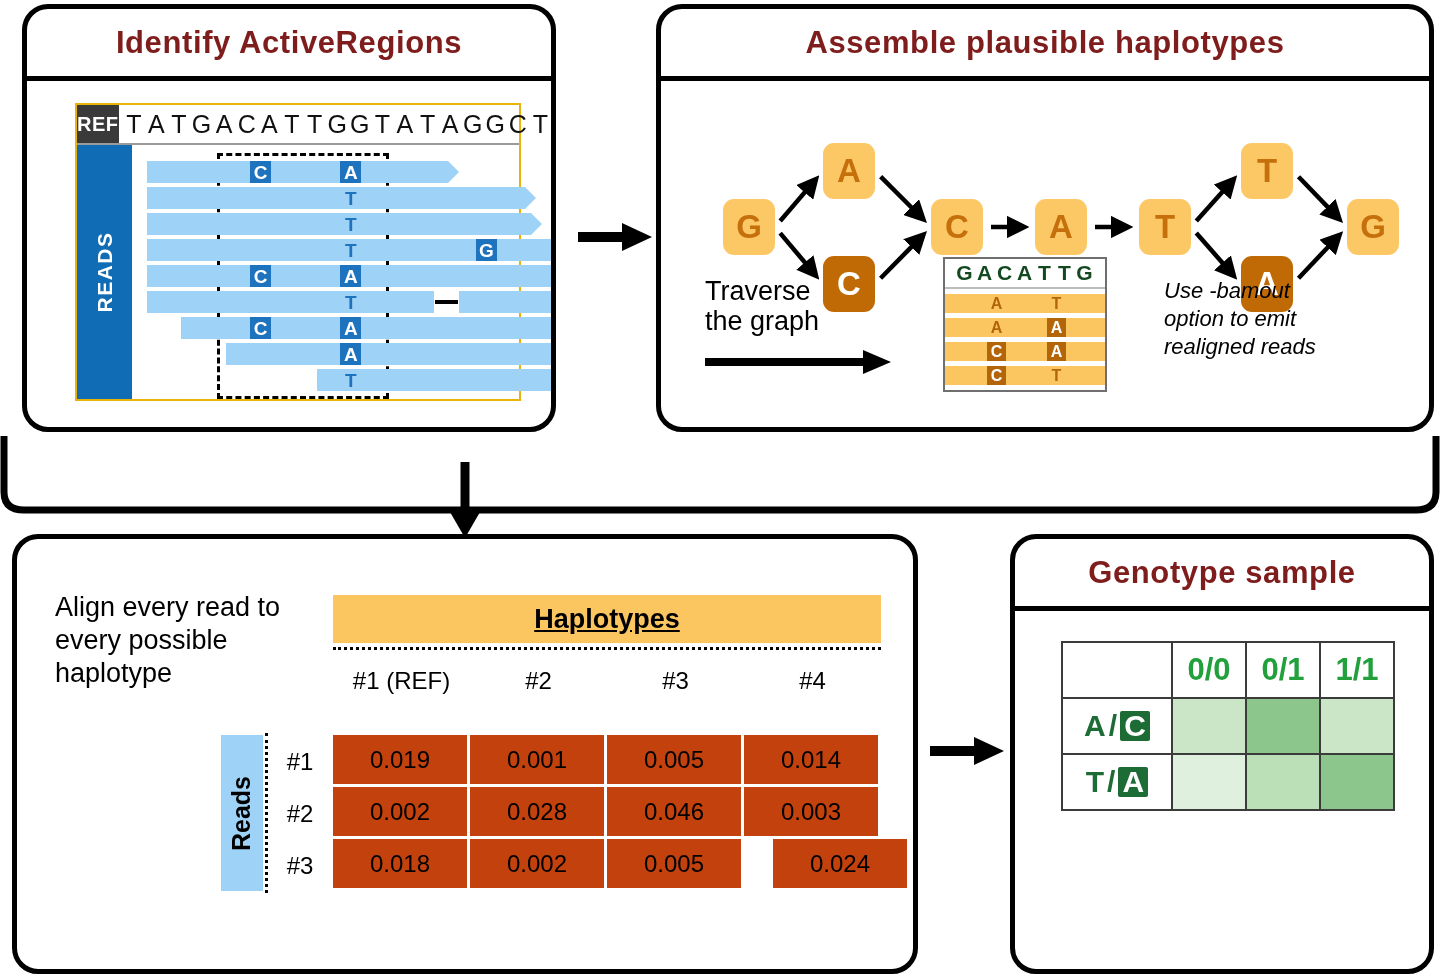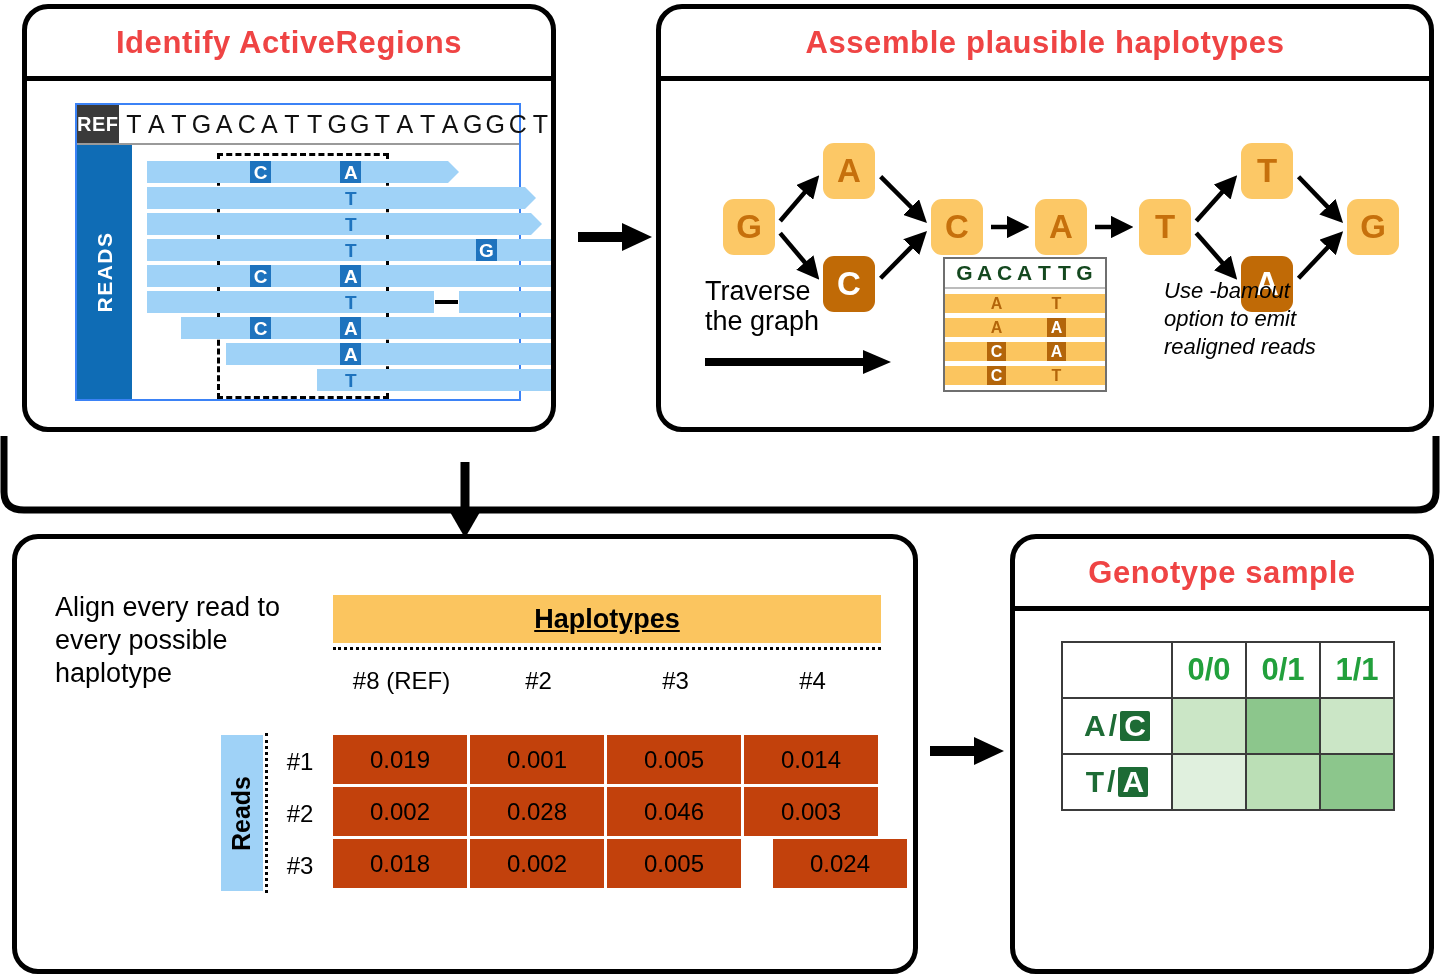--- a/index.html
+++ b/index.html
@@ -16,31 +16,31 @@
     position:absolute;
     background:#fff;
     border:5px solid #000;
     border-radius:26px;
     overflow:hidden;
   }
   .panel-title{
     height:72px;
     display:flex; align-items:center; justify-content:center;
     font-size:31px; font-weight:bold; letter-spacing:.6px;
-    color:#ef4444;
+    color:#7f1d1d;
     border-bottom:5px solid #000;
     white-space:nowrap;
   }
   .panel-body{ position:relative; width:100%; height:calc(100% - 77px); }
 
   
   #p1{ left:22px; top:4px; width:534px; height:428px; }
   .pileup{
     position:absolute; left:48px; top:22px; width:446px; height:298px;
-    border:2px solid #3b82f6; background:#fff;
+    border:2px solid #eab308; background:#fff;
   }
   .ref-row{
     position:absolute; left:0; top:0; height:40px; width:100%;
     border-bottom:2px solid #9a9a9a;
     display:flex; align-items:stretch;
   }
   .ref-tag{
     width:55px; background:#3a3a3a; color:#fff;
     display:flex; align-items:center; justify-content:center;
     font-size:20px; font-weight:bold; letter-spacing:.5px;
@@ -329,21 +329,21 @@
   </div>
 
   <div class="panel" id="p3">
     <div class="panel-body">
       <div class="align-text" id="align-text">Align every read to every possible haplotype</div>
 
       <div class="hap-banner" style="left:316px;top:56px;width:548px;height:48px;text-decoration:underline;">Haplotypes</div>
       <div class="dotline-h" style="left:316px;top:108px;width:548px;"></div>
 
       <div id="col-heads">
-          <div class="col-head" style="left: 316px; top: 128px; width: 137px;">#8 (REF)</div>
+          <div class="col-head" style="left: 316px; top: 128px; width: 137px;">#1 (REF)</div>
           <div class="col-head" style="left: 453px; top: 128px; width: 137px;">#2</div>
           <div class="col-head" style="left: 590px; top: 128px; width: 137px;">#3</div>
           <div class="col-head" style="left: 727px; top: 128px; width: 137px;">#4</div>
         </div>
 
       <div class="reads-band" style="left:204px;top:196px;width:42px;height:156px;">
         <span>Reads</span>
       </div>
       <div class="dotline-v" style="left:248px;top:194px;height:160px;"></div>
 

